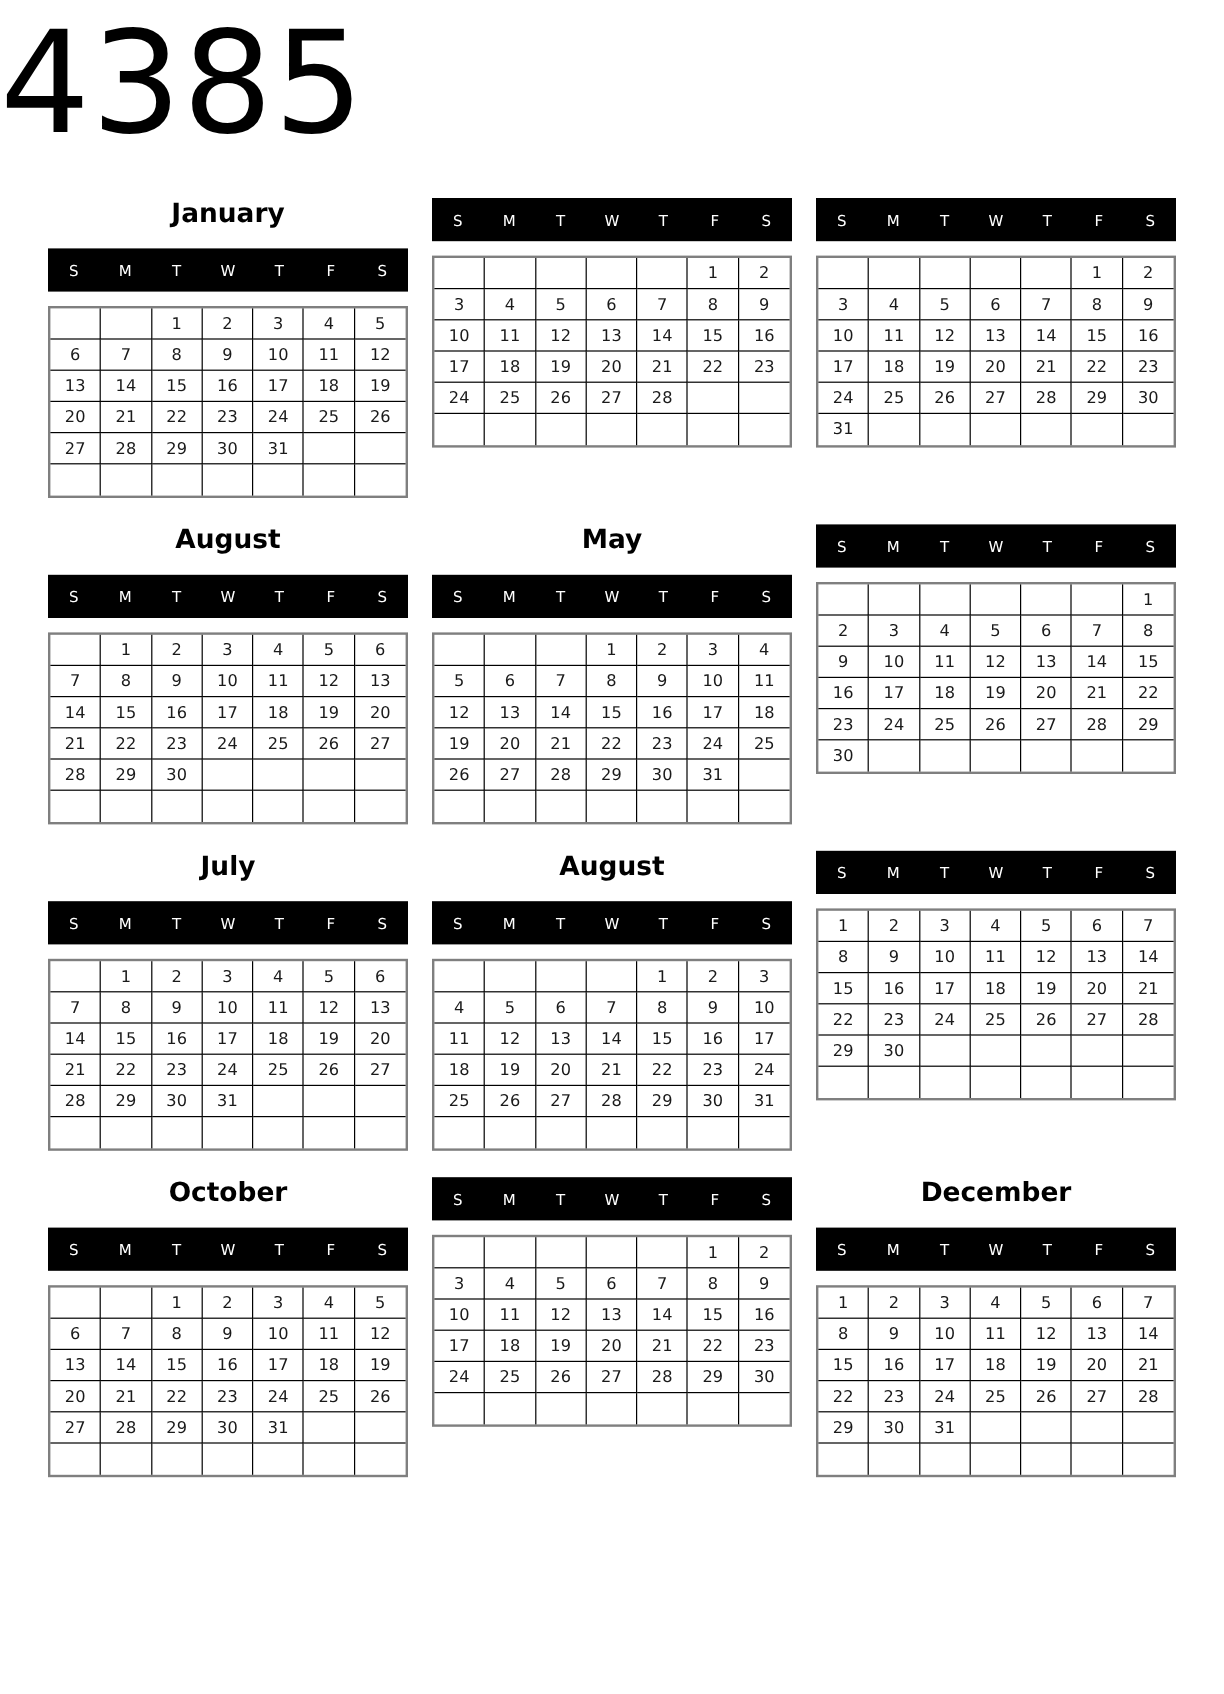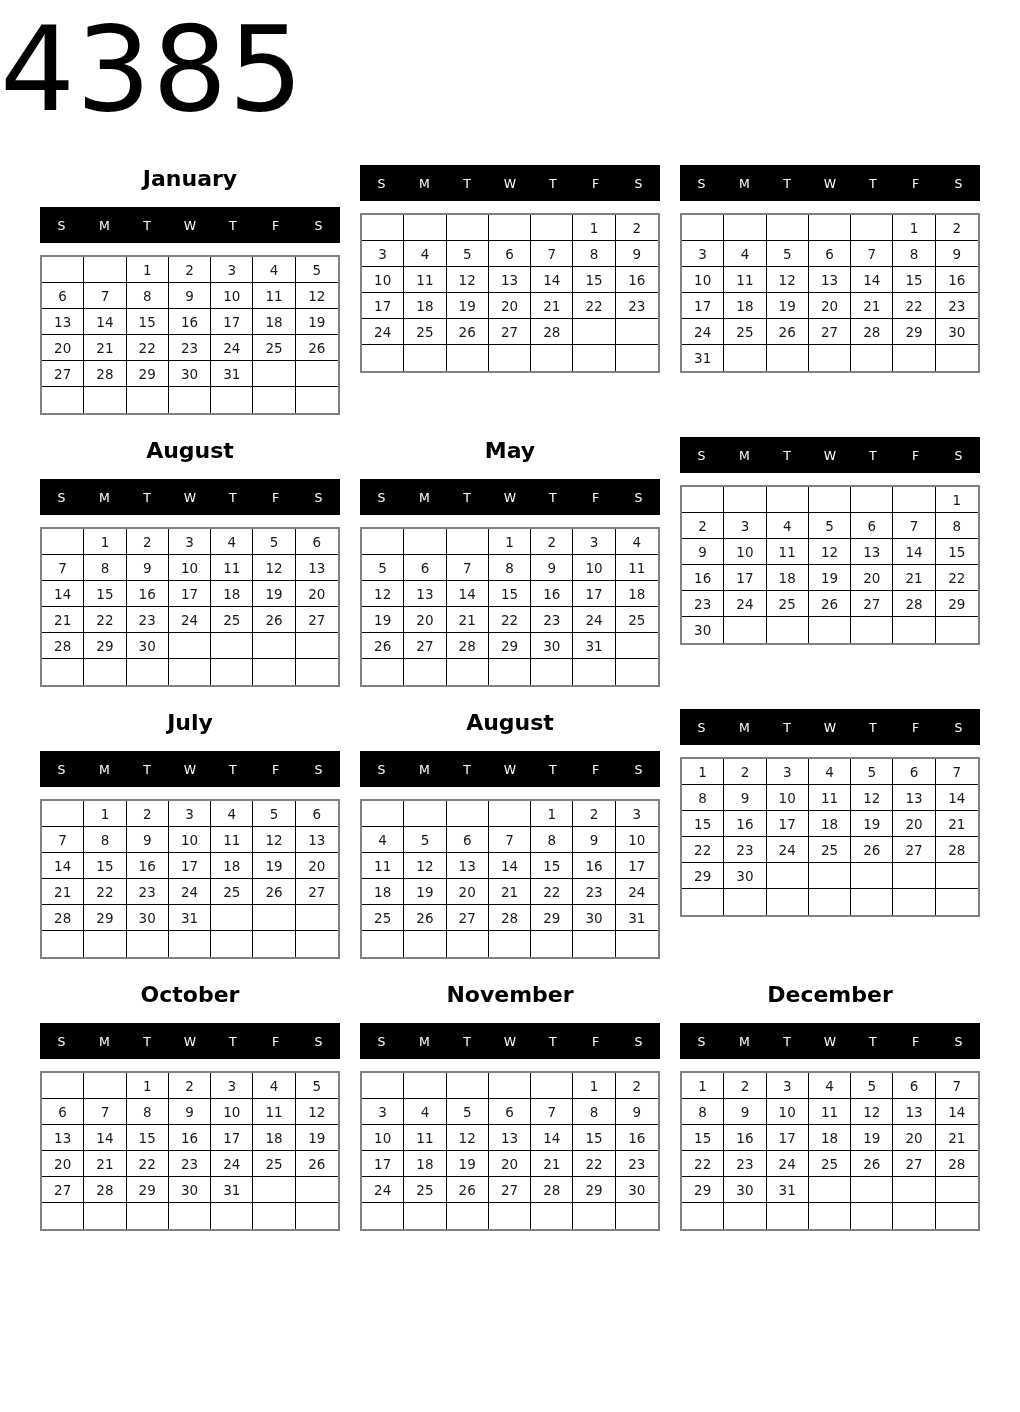--- a/index.html
+++ b/index.html
@@ -637,21 +637,20 @@
           <div class="day"></div>
           <div class="day"></div>
           <div class="day"></div>
           <div class="day"></div>
           <div class="day"></div>
           <div class="day"></div>
         </div>
   </section>
 
   <section class="month">
-    <h2 class="month-name">November</h2>
     <div class="weekdays">
           <span>S</span>
           <span>M</span>
           <span>T</span>
           <span>W</span>
           <span>T</span>
           <span>F</span>
           <span>S</span>
         </div>
     <div class="dates">

